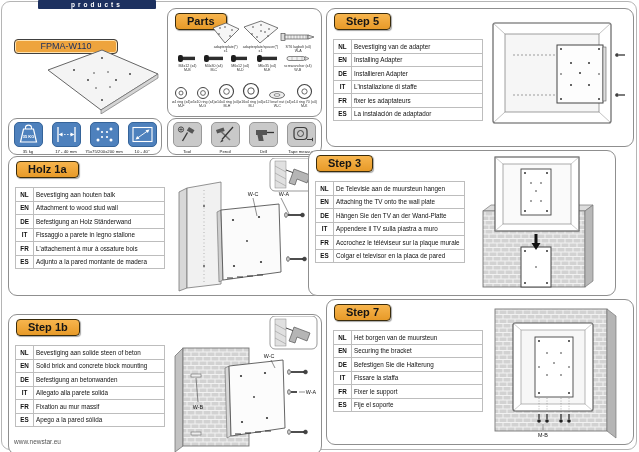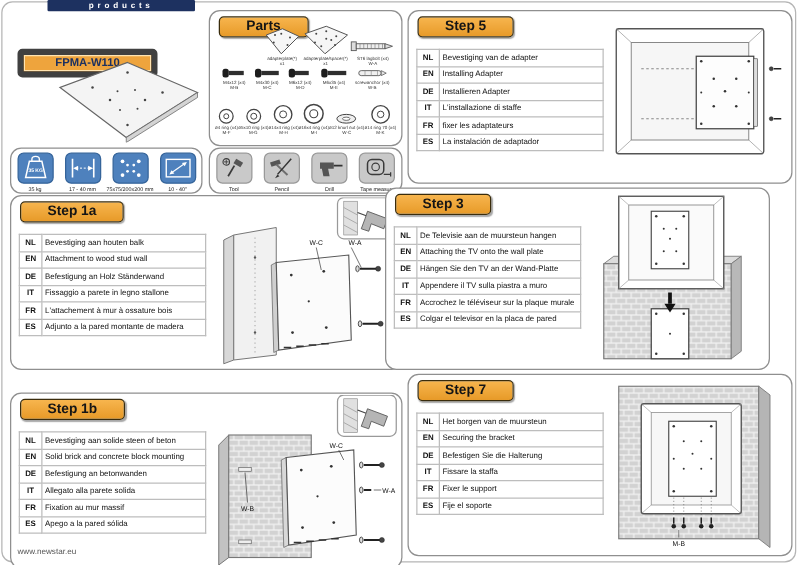--- a/index.html
+++ b/index.html
@@ -2,21 +2,21 @@
 <html><head>
 <meta charset="utf-8">
 <style>
   html,body{margin:0;padding:0;}
   body{width:639px;height:452px;position:relative;background:#fff;
        font-family:"Liberation Sans",sans-serif;overflow:hidden;color:#111;}
   .page-border{position:absolute;left:1px;top:1px;right:2px;bottom:2px;
        border:1px solid #b5b5b5;border-radius:9px;pointer-events:none;}
   .panel{position:absolute;border:1.5px solid #8f8f8f;border-radius:9px;background:#fff;}
   .badge{position:absolute;top:4px;left:7px;background:linear-gradient(#f7b54e,#e79a28);
-       border:1px solid #3a2c0c;border-radius:4px;padding:0 21px;font-size:11px;font-weight:bold;
+       border:1px solid #3a2c0c;border-radius:4px;padding:0 11px;font-size:11px;font-weight:bold;
        color:#151515;height:15px;line-height:15px;box-shadow:1px 1px 1px rgba(0,0,0,.35);white-space:nowrap;}
   .langs{position:absolute;left:6px;top:30px;border-collapse:collapse;table-layout:fixed;width:150px;background:#fff;}
   .langs th{width:13px;font-weight:bold;text-align:center;padding:0 1px;}
   .langs th,.langs td{border:1px solid #bdbdbd;font-size:6.3px;height:12.5px;padding:0 2px;
        white-space:nowrap;overflow:hidden;font-weight:normal;}
   .langs th{font-weight:bold;}
   .fig{position:absolute;}
   .icons-row{position:absolute;left:0;right:0;top:3px;display:flex;justify-content:space-evenly;}
   .icon-cell{display:flex;flex-direction:column;align-items:center;width:25%;}
   .tile{width:27px;height:23px;border-radius:5px;display:flex;align-items:center;justify-content:center;}
@@ -27,22 +27,22 @@
   .part{display:flex;flex-direction:column;align-items:center;}
   .part-label{font-size:3.6px;line-height:1.15;color:#333;text-align:center;white-space:nowrap;}
   .logo{position:absolute;left:10px;top:5px;width:170px;}
   .logo-line{font-style:italic;font-weight:bold;font-size:23px;line-height:22px;white-space:nowrap;}
   .logo-new{color:#c62028;}
   .logo-star{color:#fff;text-shadow:-1.4px -1.4px 0 #1d3160,1.4px -1.4px 0 #1d3160,
        -1.4px 1.4px 0 #1d3160,1.4px 1.4px 0 #1d3160,0 2px 0 #1d3160;}
   .products-bar{width:118px;margin-left:28px;margin-top:-5px;background:#1d3160;color:#fff;
        font-size:6.5px;font-weight:bold;letter-spacing:3px;text-align:center;padding:1px 0;border-radius:1px;}
   .model-badge{position:absolute;left:14px;top:39px;width:102px;height:13px;line-height:13px;
-       background:#eea43d;border:5px solid #404040;border-radius:4px;box-shadow:inset 0 0 0 1px #ffe3b0;
-       color:#1d3160;font-weight:bold;font-size:9px;text-align:center;}
+       background:#eea43d;border:1px solid #404040;border-radius:4px;box-shadow:inset 0 0 0 1px #ffe3b0;
+       color:#1d3160;font-weight:normal;font-size:9px;text-align:center;}
   .footer{position:absolute;left:14px;bottom:7px;font-size:6.5px;color:#555;}
   svg text{font-family:"Liberation Sans",sans-serif;}
 </style>
 </head>
 <body>
 
 <div class="page-border"></div>
 
 <div class="logo">
   <div class="products-bar">products</div>
@@ -301,21 +301,21 @@
           <line x1="19" y1="16.5" x2="24.5" y2="16.5" stroke="#3a3a3a" stroke-width="1"></line>
           <line x1="24.5" y1="14.8" x2="24.5" y2="18.2" stroke="#3a3a3a" stroke-width="1"></line>
         </svg>
       </div>
       <div class="icon-label">Tape measure</div>
     </div>
   </div>
 </div>
 
 <div class="panel" style="left:8px;top:156px;width:312px;height:138px">
-  <span class="badge">Step 1a</span>
+  <span class="badge">Holz 1a</span>
   <table class="langs">
     <tbody>
         <tr>
           <th>NL</th>
           <td>Bevestiging aan houten balk</td>
         </tr>
     <tr>
           <th>EN</th>
           <td>Attachment to wood stud wall</td>
         </tr>

